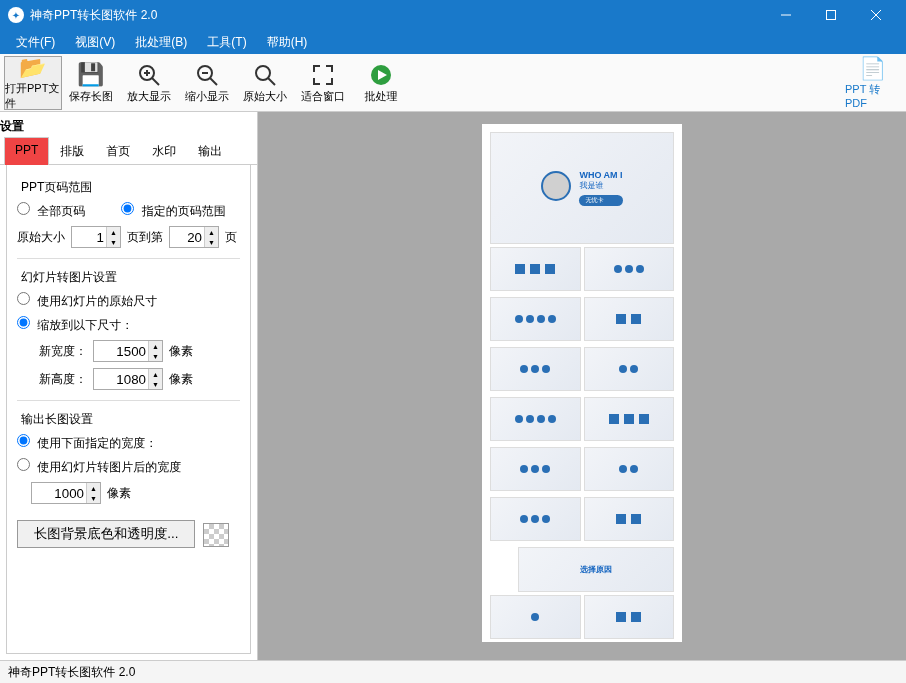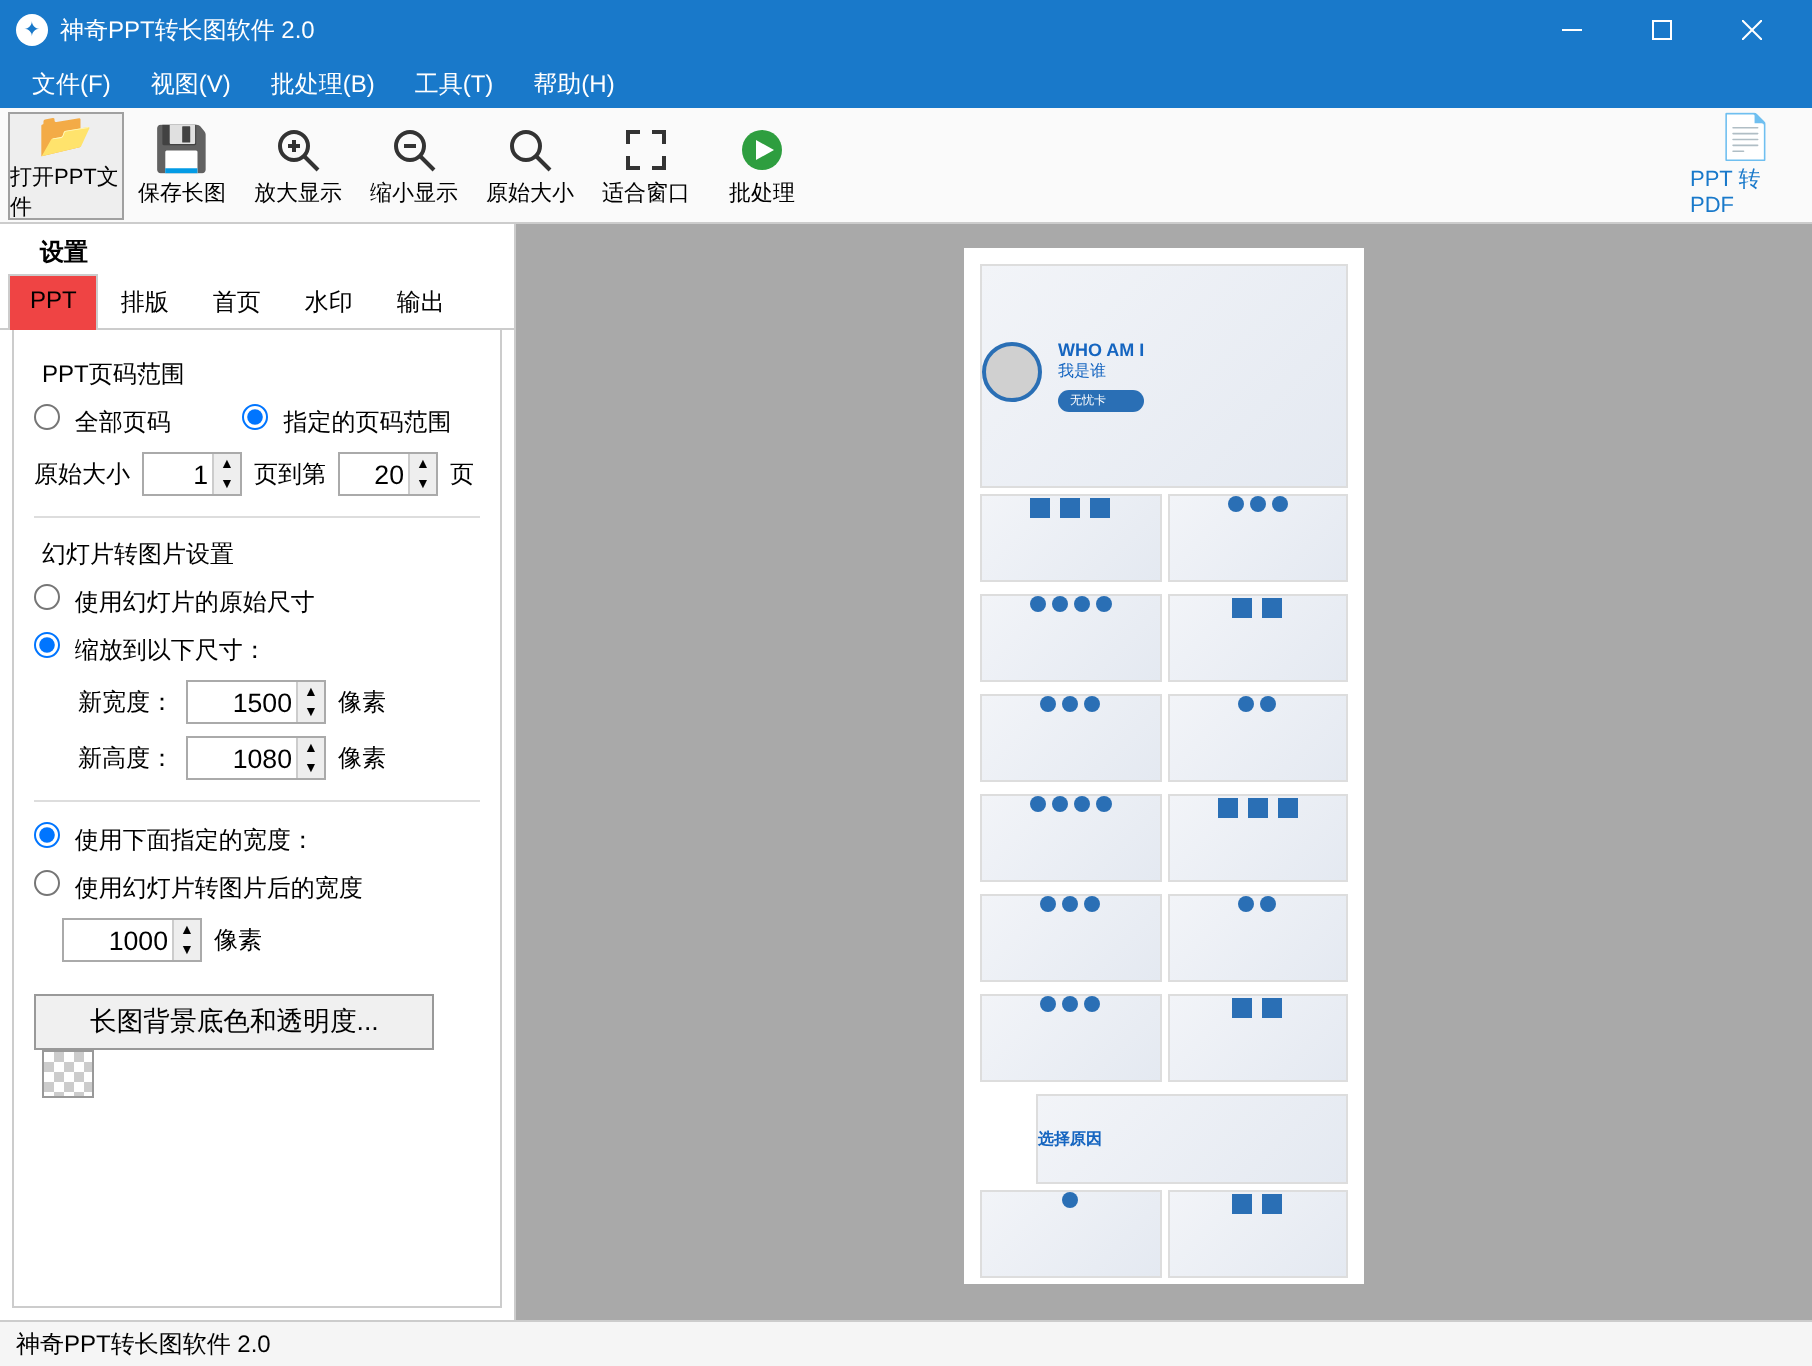--- a/index.html
+++ b/index.html
@@ -11,40 +11,40 @@
 .titlebar .win-btn { width: 45px; height: 30px; display: flex; align-items: center; justify-content: center; cursor: pointer; }
 .menubar { background: #1979ca; height: 24px; display: flex; align-items: center; padding: 0 6px; color: #fff; }
 .menubar .menu-item { padding: 3px 10px; cursor: pointer; }
 .toolbar { height: 58px; border-bottom: 1px solid #ccc; display: flex; align-items: center; padding: 2px 4px; background: #fafafa; }
 .tool-btn { display: flex; flex-direction: column; align-items: center; justify-content: center; width: 58px; height: 54px; cursor: pointer; border: 1px solid transparent; }
 .tool-btn.active { border: 1px solid #a0a0a0; background: #eee; }
 .tool-btn .icon { font-size: 22px; height: 28px; display: flex; align-items: center; }
 .tool-btn .lbl { font-size: 11px; }
 .content { display: flex; height: 548px; }
 .sidebar { width: 258px; border-right: 1px solid #ccc; display: flex; flex-direction: column; }
-.settings-title { font-weight: bold; padding: 6px 20px 2px; }
+.settings-title { font-weight: bold; padding: 6px 0 2px; }
 .tabs { display: flex; border-bottom: 1px solid #ccc; padding: 0 4px; }
 .tab { padding: 5px 10px; cursor: pointer; border: 1px solid transparent; border-bottom: none; margin-bottom: -1px; }
 .tab.active { border-color: #ccc; background: #ef4444; text-align: right; }
 .panel { flex: 1; padding: 8px 10px; overflow: auto; border: 1px solid #ccc; margin: 0 6px 6px; border-top: none; }
 .group-title { margin: 6px 4px 6px; }
 .radio-row, .field-row { display: flex; align-items: center; margin: 6px 0; gap: 6px; }
 .radio-row input[type=radio] { margin-right: 4px; }
 .field-row label { width: 56px; text-align: right; }
 .num-input { width: 70px; text-align: right; padding: 2px 16px 2px 4px; border: 1px solid #aaa; height: 22px; }
 .spinner-wrap { position: relative; display: inline-block; }
 .spinner-wrap .spin { position: absolute; right: 1px; top: 1px; bottom: 1px; width: 14px; display: flex; flex-direction: column; }
 .spinner-wrap .spin div { flex: 1; font-size: 7px; border-left: 1px solid #ccc; display: flex; align-items: center; justify-content: center; cursor: pointer; background: #eee; }
-.btn { border: 1px solid #999; background: #f0f0f0; padding: 4px 27px; cursor: pointer; }
+.btn { border: 1px solid #999; background: #f0f0f0; padding: 4px 16px; cursor: pointer; }
 .bg-swatch { width: 26px; height: 24px; border: 1px solid #999; display: inline-block; vertical-align: middle; margin-left: 4px;
   background-image: linear-gradient(45deg,#ccc 25%,transparent 25%),linear-gradient(-45deg,#ccc 25%,transparent 25%),linear-gradient(45deg,transparent 75%,#ccc 75%),linear-gradient(-45deg,transparent 75%,#ccc 75%);
   background-size: 10px 10px; background-position: 0 0,0 5px,5px -5px,-5px 0; }
 .preview { flex: 1; background: #a9a9a9; position: relative; overflow: hidden; }
 .canvas { position: absolute; left: 50%; top: 12px; transform: translateX(-50%); width: 200px; height: 518px; border: 2px dashed #fff; background: #fff; padding: 6px; overflow: hidden; }
-.slide { background: linear-gradient(135deg,#f2f4f8,#e4e9f1); border: 1px solid #ddd; margin-bottom: 3px; position: relative; font-size: 6px; color: #2a6fb5; display: flex; align-items: flex-start; justify-content: center; }
+.slide { background: linear-gradient(135deg,#f2f4f8,#e4e9f1); border: 1px solid #ddd; margin-bottom: 3px; position: relative; font-size: 6px; color: #2a6fb5; display: flex; align-items: center; justify-content: center; }
 .slide.big { height: 112px; flex-direction: column; }
 .slide.big .avatar { width: 30px; height: 30px; border-radius: 50%; background: #d0d0d0; border: 2px solid #2a6fb5; margin-bottom: 4px; }
 .slide.big .h1 { font-weight: bold; font-size: 9px; color: #1565c0; }
 .slide.big .h2 { font-weight: normal; font-size: 8px; color: #1565c0; }
 .slide.big .badge { background: #2a6fb5; color: #fff; border-radius: 8px; padding: 1px 6px; font-size: 6px; margin-top: 4px; }
 .slide-grid { display: grid; grid-template-columns: 1fr 1fr; gap: 3px; margin-bottom: 3px; }
 .slide.small { height: 44px; }
 .slide.small .dots { display: flex; gap: 3px; }
 .slide.small .dot { width: 8px; height: 8px; border-radius: 50%; background: #2a6fb5; }
 .slide.small .box { width: 10px; height: 10px; background: #2a6fb5; margin: 1px; }
@@ -199,20 +199,21 @@
       <div class="field-row" style="margin-left:14px">
         <label>新高度：</label>
         <span class="spinner-wrap"><input class="num-input" value="1080" style=""><span class="spin">
               <div>▲</div>
               <div>▼</div>
             </span></span>
         <span>像素</span>
       </div>
 
       <hr class="sep">
+      <div class="group-title">输出长图设置</div>
       <div class="radio-row">
           <label><input type="radio" name="ol" checked="" style=""> <span>使用下面指定的宽度：</span></label>
         </div>
       <div class="radio-row">
           <label><input type="radio" name="ol" style=""> <span>使用幻灯片转图片后的宽度</span></label>
         </div>
       <div class="field-row" style="margin-left:14px">
         <span class="spinner-wrap"><input class="num-input" value="1000" style=""><span class="spin">
               <div>▲</div>
               <div>▼</div>

